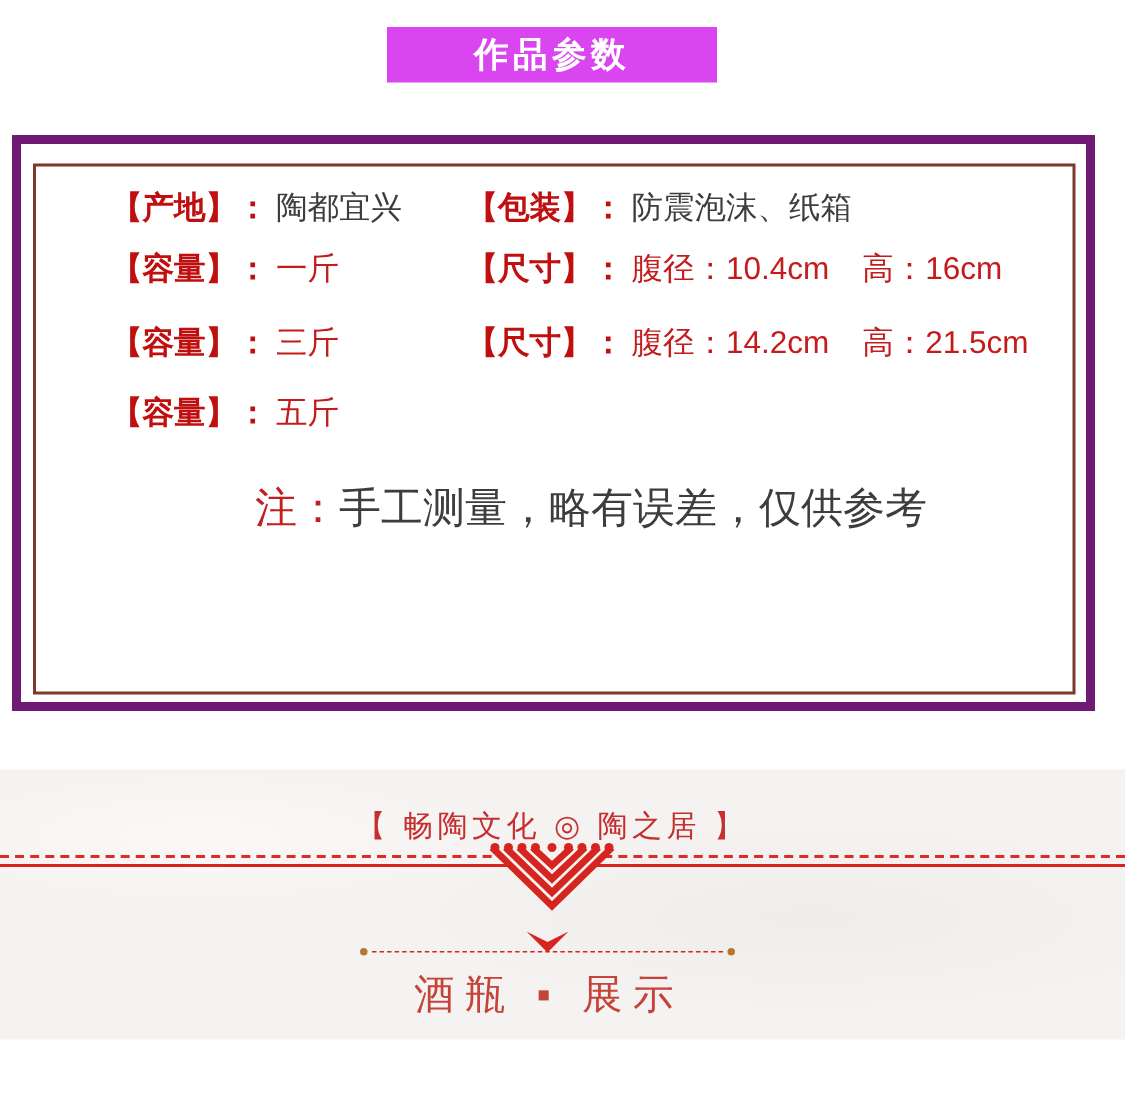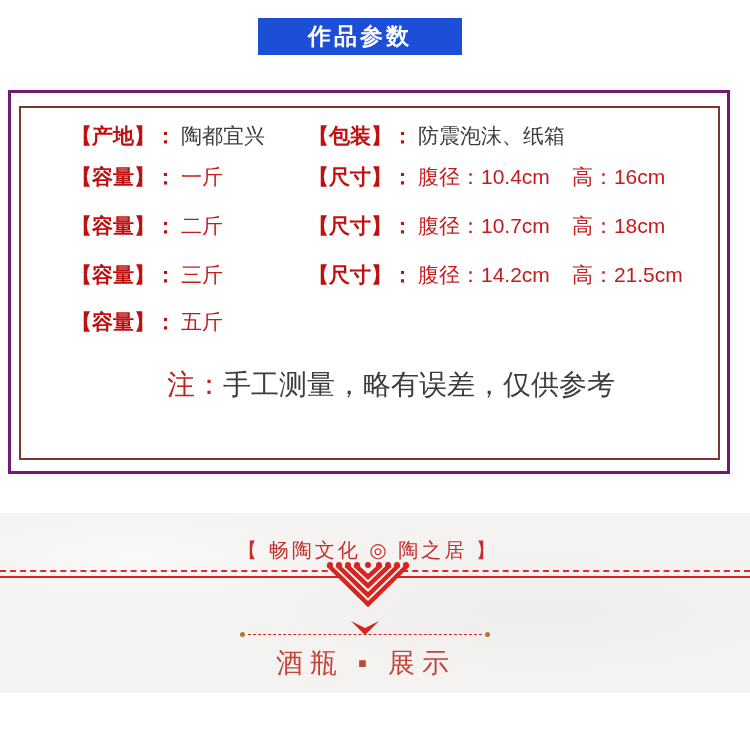--- a/index.html
+++ b/index.html
@@ -1,25 +1,25 @@
 <!DOCTYPE html>
 <html><head>
 <meta charset="utf-8">
 <style>
   * { margin:0; padding:0; box-sizing:border-box; }
   html,body { width:750px; height:735px; background:#ffffff; overflow:hidden;
               font-family:"Liberation Sans","DejaVu Sans",sans-serif; }
 
   
-  .banner { width:204px; height:37px; margin:18px 0 35px 258px;
-            background:#1d4ed8; color:#ffffff; font-size:23px; font-weight:bold;
+  .banner { width:220px; height:37px; margin:18px 0 35px 258px;
+            background:#d946ef; color:#ffffff; font-size:23px; font-weight:bold;
             letter-spacing:3px; display:flex; align-items:center; justify-content:center; }
 
   
-  .pbox  { margin-left:8px; width:722px; height:384px; border:3px solid #701a75; }
+  .pbox  { margin-left:8px; width:722px; height:384px; border:6px solid #701a75; }
   .pbox-inner { margin:13px 7px 14px 8px; height:354px; border:2px solid #7c392b;
                 padding-left:50px; }
   .p-row { display:flex; line-height:28px; font-size:21px; white-space:nowrap; }
   .r1 { margin-top:14px; }
   .r2 { margin-top:13px; }
   .r3 { margin-top:21px; }
   .r4 { margin-top:21px; }
   .r5 { margin-top:19px; }
   .r6 { margin-top:12px; }
   .note-row { margin-top:35px; line-height:28px; font-size:28px; padding-left:96px; }
@@ -79,28 +79,20 @@
 
     <div class="p-row r2">
       <div class="col-l">
         <span class="lbl">【容量】：</span><span class="val red">一斤</span>
       </div>
       <div class="col-r">
         <span class="lbl">【尺寸】：</span><span class="val red">腹径：10.4cm</span><span class="val red gap">高：16cm</span>
       </div>
     </div>
 
-    <div class="p-row r3">
-      <div class="col-l">
-        <span class="lbl">【容量】：</span><span class="val red">二斤</span>
-      </div>
-      <div class="col-r">
-        <span class="lbl">【尺寸】：</span><span class="val red">腹径：10.7cm</span><span class="val red gap">高：18cm</span>
-      </div>
-    </div>
 
     <div class="p-row r4">
       <div class="col-l">
         <span class="lbl">【容量】：</span><span class="val red">三斤</span>
       </div>
       <div class="col-r">
         <span class="lbl">【尺寸】：</span><span class="val red">腹径：14.2cm</span><span class="val red gap">高：21.5cm</span>
       </div>
     </div>
 

